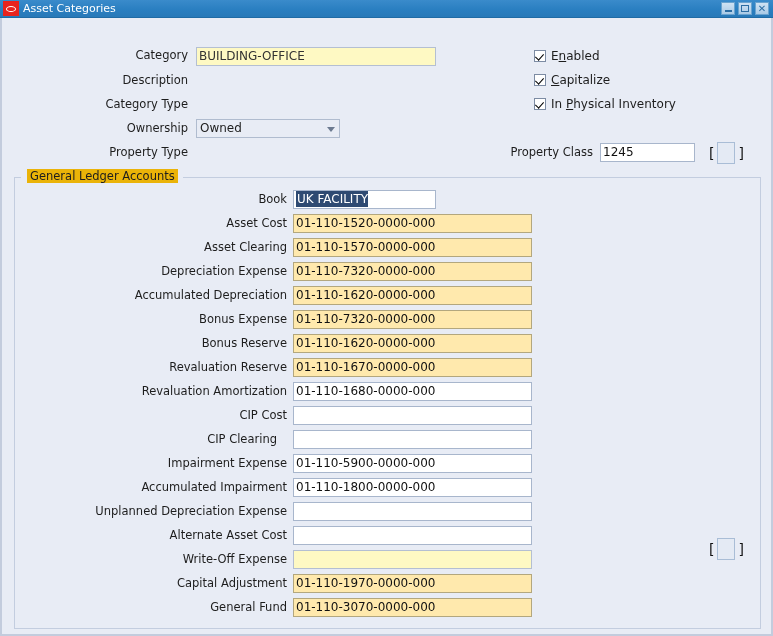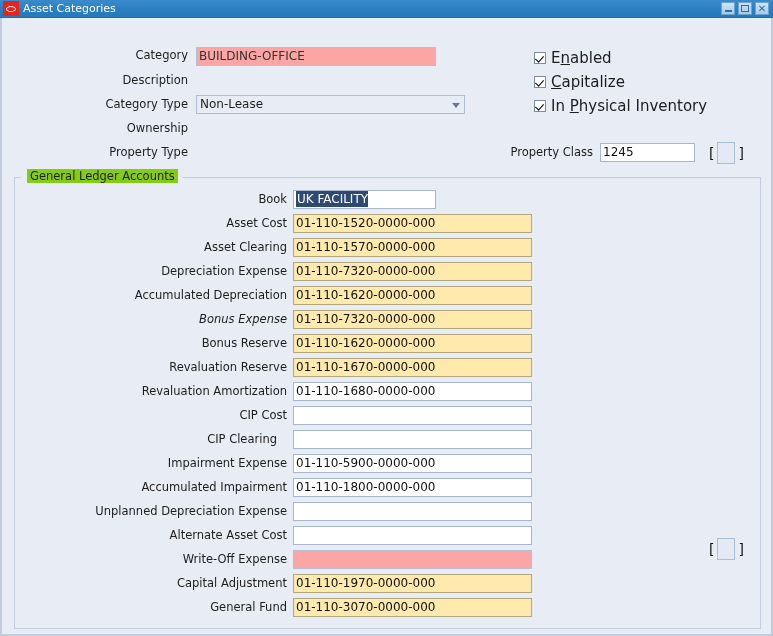--- a/index.html
+++ b/index.html
@@ -120,21 +120,21 @@
     padding: 0 2px;
     height: 19px;
     line-height: 17px;
     border: 1px solid #a8b6cc;
     background: #ffffff;
     white-space: nowrap;
     overflow: hidden;
     display: block;
   }
   .fld.yellow { background: #ffe9ad; border-color: #b3a77e; }
-  .fld.disabled { background: #fca5a5; border-color: #b4bfd2; color: #333; }
+  .fld.disabled { background: #fef9c3; border-color: #b4bfd2; color: #333; }
   .fld.empty { background: #ffffff; }
 
   
   .selfld {
     box-sizing: border-box;
     height: 19px;
     border: 1px solid #b0bccf;
     background: #e8ecf5;
     position: relative;
     font-size: 12px;
@@ -173,21 +173,21 @@
   .cbox.checked::after {
     content: "";
     position: absolute;
     left: 2px; top: 1px;
     width: 4px; height: 7px;
     border: solid #000000;
     border-width: 0 1.8px 1.8px 0;
     transform: rotate(42deg);
   }
   .cblabel {
-    font-size: 15px;
+    font-size: 12px;
     color: #1d1d1d;
     margin-left: 5px;
     white-space: nowrap;
   }
   .mn { text-decoration: underline; }
 
   
   .groupbox {
     position: absolute;
     border: 1px solid #c3cddf;
@@ -204,21 +204,21 @@
     position: absolute;
     top: 0; right: 0;
     border-top: 1px solid #c3cddf;
   }
   .grouptitle {
     position: absolute;
     top: -8px;
     left: 12px;
     font-size: 11.5px;
     color: #1d1d1d;
-    background: #84cc16;
+    background: #eab308;
     padding: 0 3px;
     white-space: nowrap;
   }
 
   
   .lovwrap {
     position: absolute;
     display: flex;
     align-items: center;
     font-size: 13px;
@@ -264,27 +264,27 @@
     </div>
     <div class="fld disabled" style="position:absolute; left:194px; top:29px; width:240px;">BUILDING-OFFICE</div>
 
     <div class="row" style="left:100px; top:55px; width:86px;">
       <div class="lbl" style="width:86px;">Description</div>
     </div>
 
     <div class="row" style="left:80px; top:79px; width:106px;">
       <div class="lbl" style="width:106px;">Category Type</div>
     </div>
-    <div class="selfld" style="position:absolute; left:194px; top:77px; width:269px;">
-      <span>Non-Lease</span>
-      <span class="arrow"></span>
-    </div>
 
     <div class="row" style="left:96px; top:103px; width:90px;">
       <div class="lbl" style="width:90px;">Ownership</div>
+    </div>
+    <div class="selfld" style="position:absolute; left:194px; top:101px; width:144px;">
+      <span>Owned</span>
+      <span class="arrow"></span>
     </div>
 
     <div class="row" style="left:86px; top:127px; width:100px;">
       <div class="lbl" style="width:100px;">Property Type</div>
     </div>
 
     <div class="cbrow" style="left:532px; top:31px;">
       <div class="cbox checked"></div>
       <div class="cblabel">E<span class="mn">n</span>abled</div>
     </div>
@@ -328,21 +328,21 @@
         </div>
         <div class="fld yellow" style="position: absolute; left: 291px; top: 220px; width: 239px;">01-110-1570-0000-000</div>
         <div class="row" style="left: 30px; top: 246px; width: 255px;">
           <div class="lbl" style="width: 100%;">Depreciation Expense</div>
         </div>
         <div class="fld yellow" style="position: absolute; left: 291px; top: 244px; width: 239px;">01-110-7320-0000-000</div>
         <div class="row" style="left: 30px; top: 270px; width: 255px;">
           <div class="lbl" style="width: 100%;">Accumulated Depreciation</div>
         </div>
         <div class="fld yellow" style="position: absolute; left: 291px; top: 268px; width: 239px;">01-110-1620-0000-000</div>
-        <div class="row" style="left: 30px; top: 294px; width: 255px; font-style: italic;">
+        <div class="row" style="left: 30px; top: 294px; width: 255px;">
           <div class="lbl" style="width: 100%;">Bonus Expense</div>
         </div>
         <div class="fld yellow" style="position: absolute; left: 291px; top: 292px; width: 239px;">01-110-7320-0000-000</div>
         <div class="row" style="left: 30px; top: 318px; width: 255px;">
           <div class="lbl" style="width: 100%;">Bonus Reserve</div>
         </div>
         <div class="fld yellow" style="position: absolute; left: 291px; top: 316px; width: 239px;">01-110-1620-0000-000</div>
         <div class="row" style="left: 30px; top: 342px; width: 255px;">
           <div class="lbl" style="width: 100%;">Revaluation Reserve</div>
         </div>

